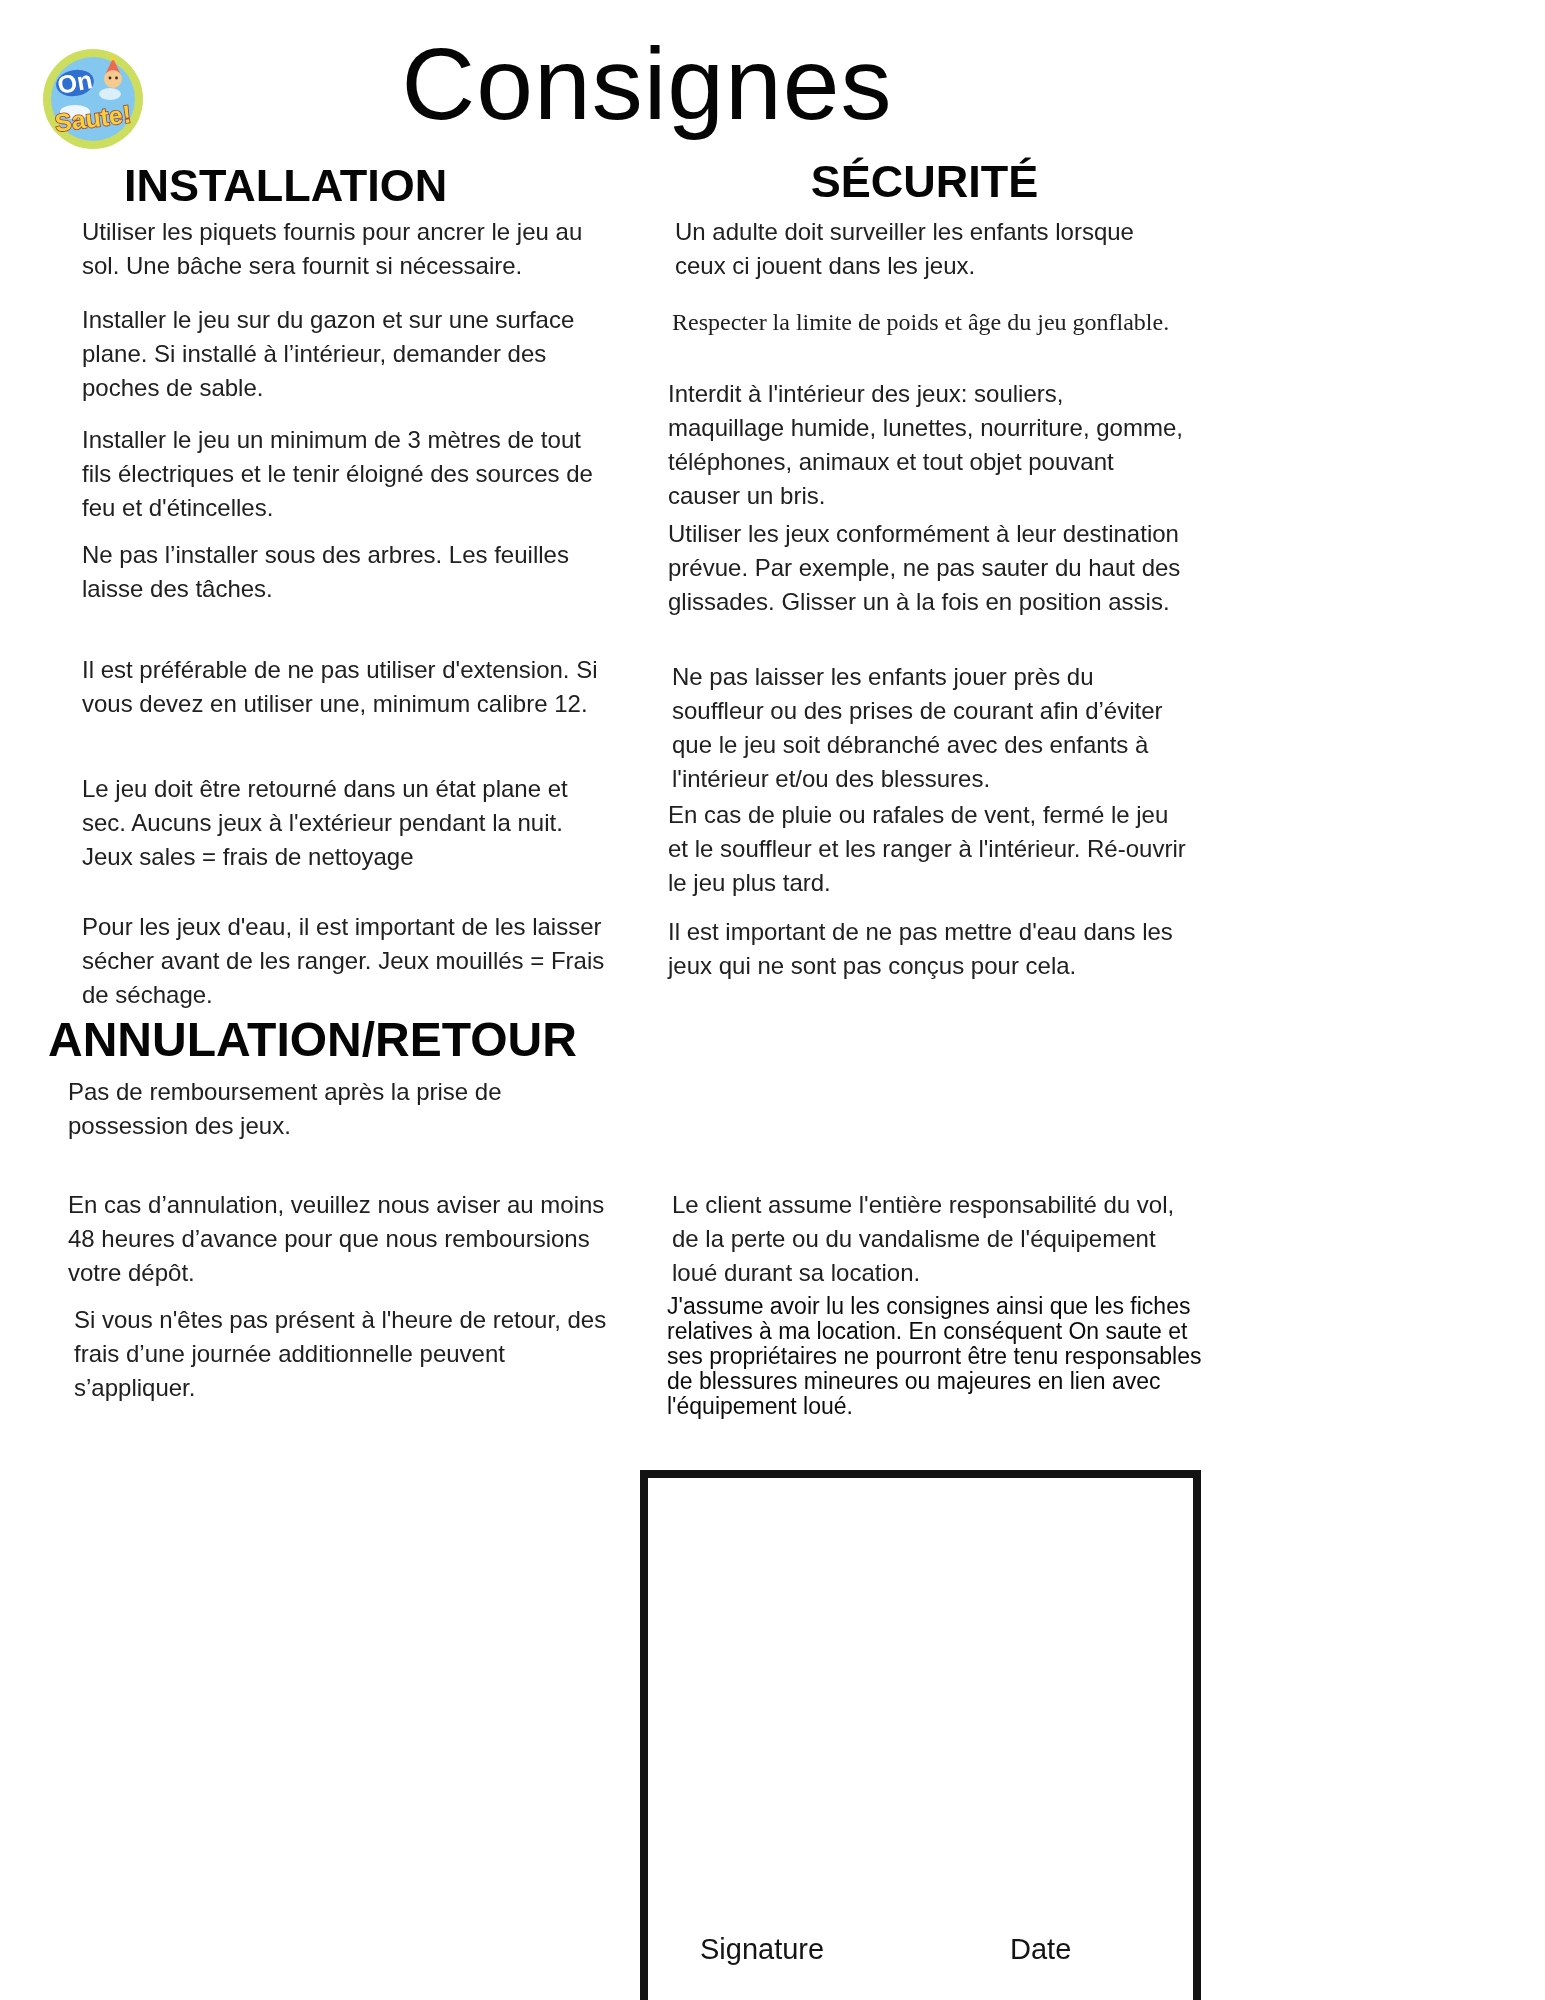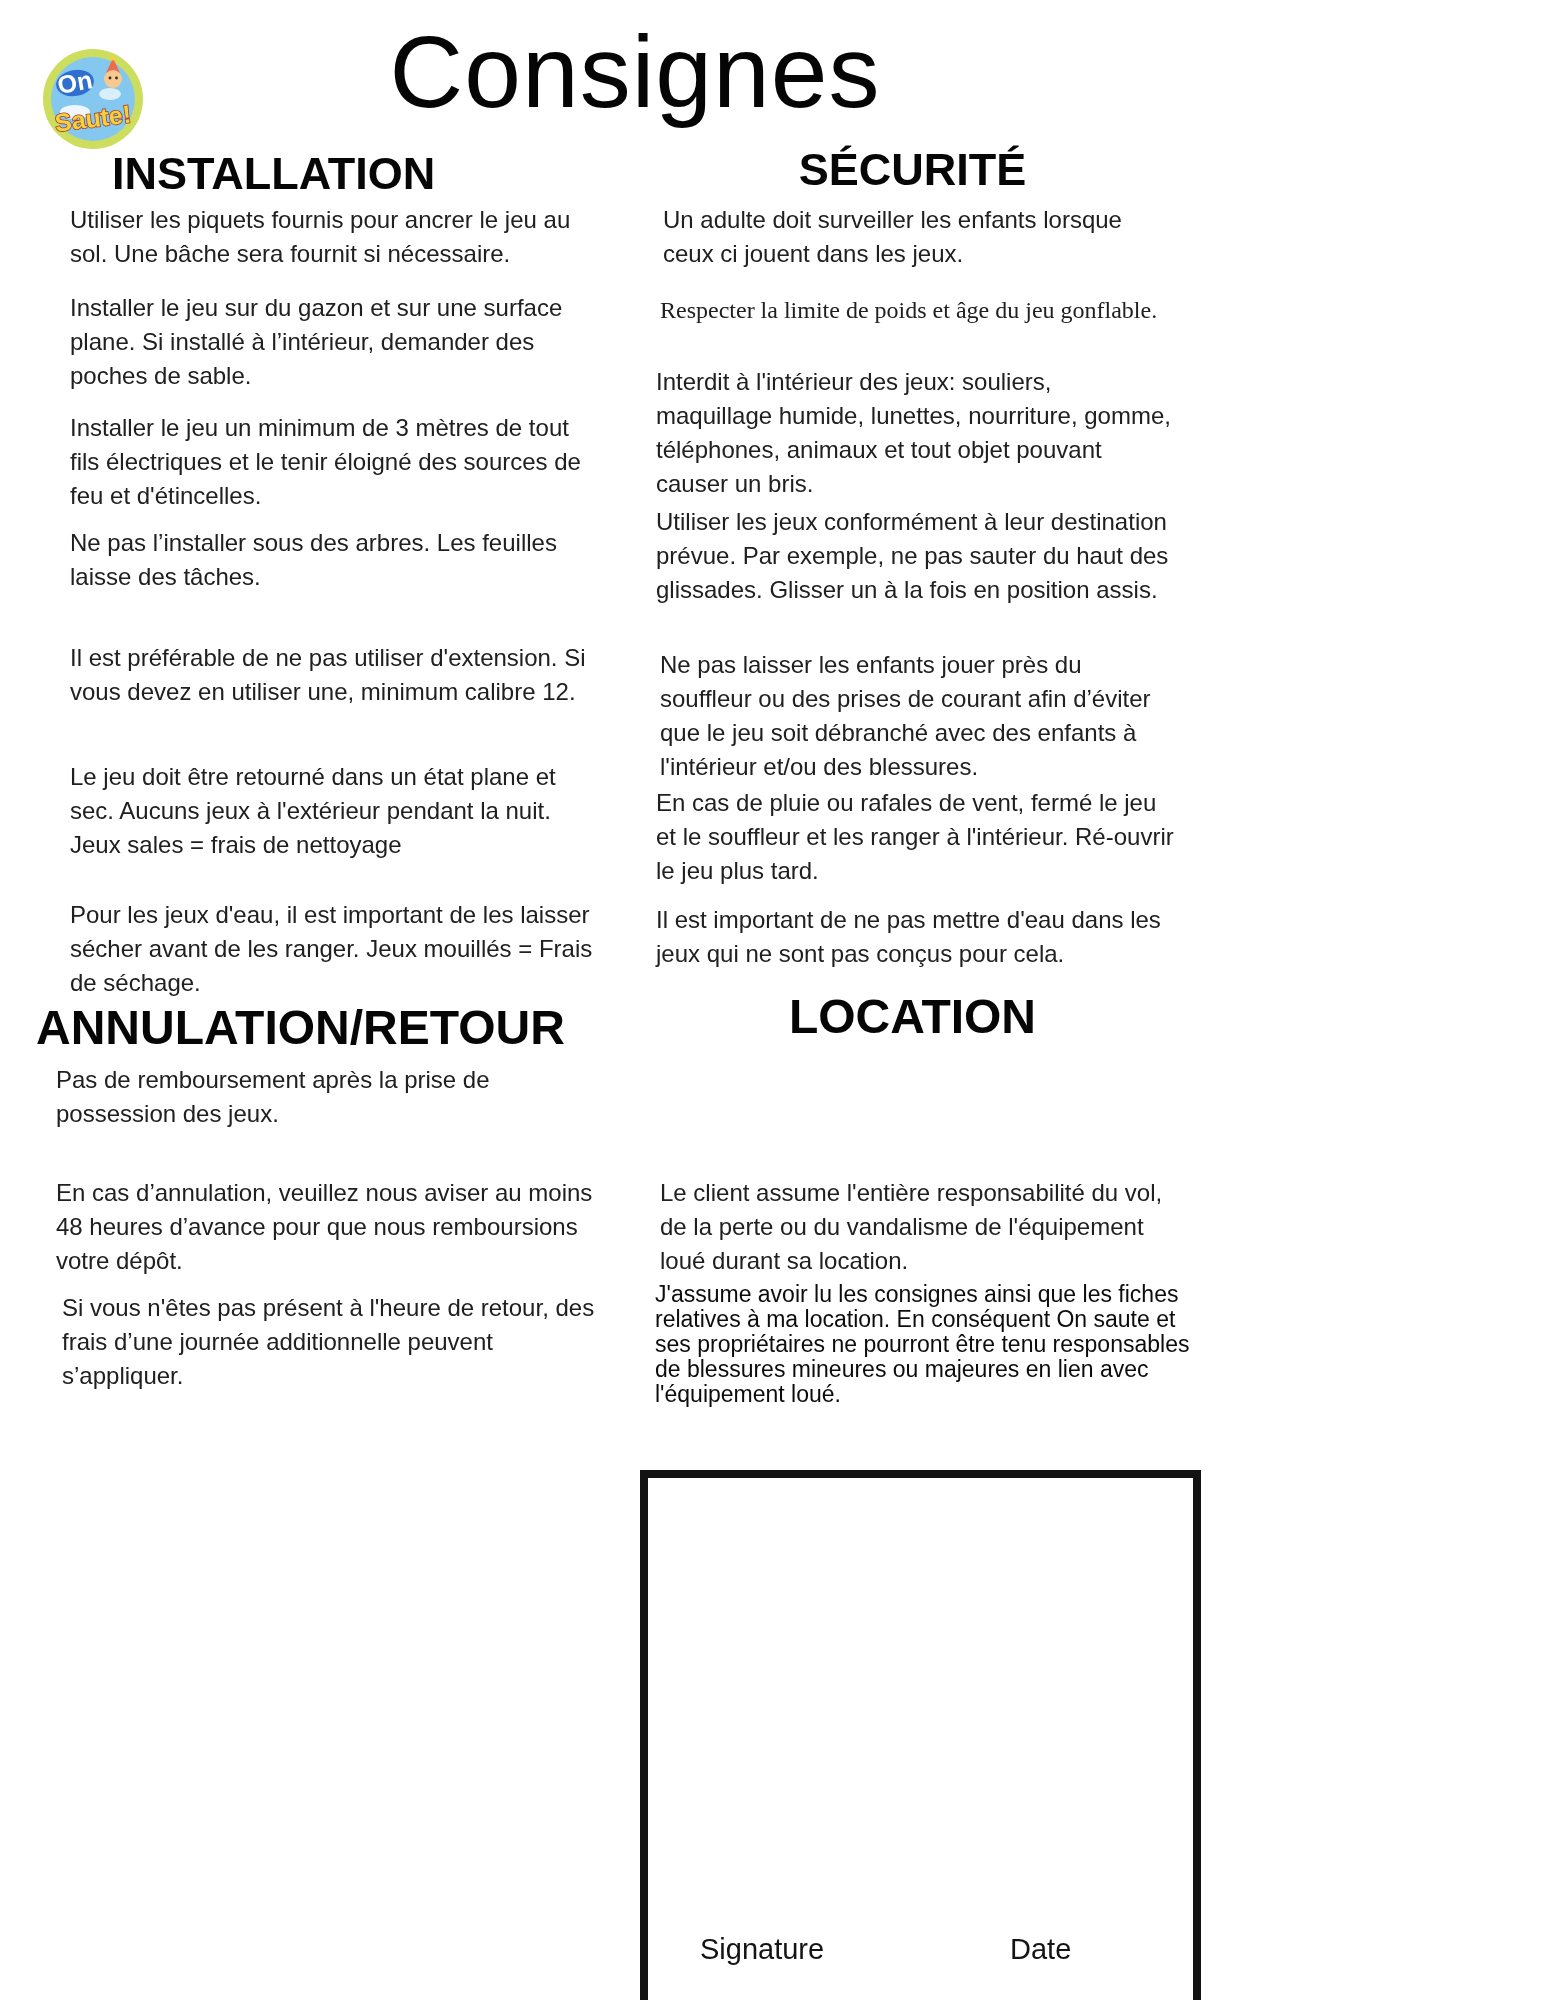--- a/index.html
+++ b/index.html
@@ -11,21 +11,21 @@
     color: #1e1e1e;
   }
   .page {
     position: relative;
     width: 1545px;
     height: 2000px;
     background: #ffffff;
     overflow: hidden;
   }
   .abs { position: absolute; }
-  h1, h2, p { margin: 0; padding: 0; }
+  h1, h2, p { margin: 12px; padding: 0; }
   .title {
     font-size: 102px;
     font-weight: 400;
     color: #050505;
     line-height: 1.1;
     letter-spacing: 1px;
   }
   .heading {
     font-weight: 700;
     color: #060606;
@@ -112,21 +112,20 @@
   <p class="abs body-text" style="left:656px; top:365px; width:515px;">Interdit à l'intérieur des jeux: souliers, maquillage humide, lunettes, nourriture, gomme, téléphones, animaux et tout objet pouvant causer un bris.</p>
 
   <p class="abs body-text" style="left:656px; top:505px; width:515px;">Utiliser les jeux conformément à leur destination prévue. Par exemple, ne pas sauter du haut des glissades. Glisser un à la fois en position assis.</p>
 
   <p class="abs body-text" style="left:660px; top:648px; width:510px;">Ne pas laisser les enfants jouer près du souffleur ou des prises de courant afin d’éviter que le jeu soit débranché avec des enfants à l'intérieur et/ou des blessures.</p>
 
   <p class="abs body-text" style="left:656px; top:786px; width:520px;">En cas de pluie ou rafales de vent, fermé le jeu et le souffleur et les ranger à l'intérieur. Ré-ouvrir le jeu plus tard.</p>
 
   <p class="abs body-text" style="left:656px; top:903px; width:520px;">Il est important de ne pas mettre d'eau dans les jeux qui ne sont pas conçus pour cela.</p>
 
-  <h2 class="abs heading heading-lg centered" style="left:640px; top:989px; width:545px;">LOCATION</h2>
 
 
   <p class="abs body-text" style="left:660px; top:1176px; width:515px;">Le client assume l'entière responsabilité du vol, de la perte ou du vandalisme de l'équipement loué durant sa location.</p>
 
   <p class="abs bold-text" style="left:655px; top:1282px; width:548px;">J'assume avoir lu les consignes ainsi que les fiches relatives à ma location. En conséquent On saute et ses propriétaires ne pourront être tenu responsables de blessures mineures ou majeures en lien avec l'équipement loué.</p>
 
   <div class="abs sigbox" style="left:640px; top:1470px; width:545px; height:530px;">
     <span class="sig-label" style="left:52px; bottom:42px;">Signature</span>
     <span class="sig-label" style="left:362px; bottom:42px;">Date</span>
   </div>

